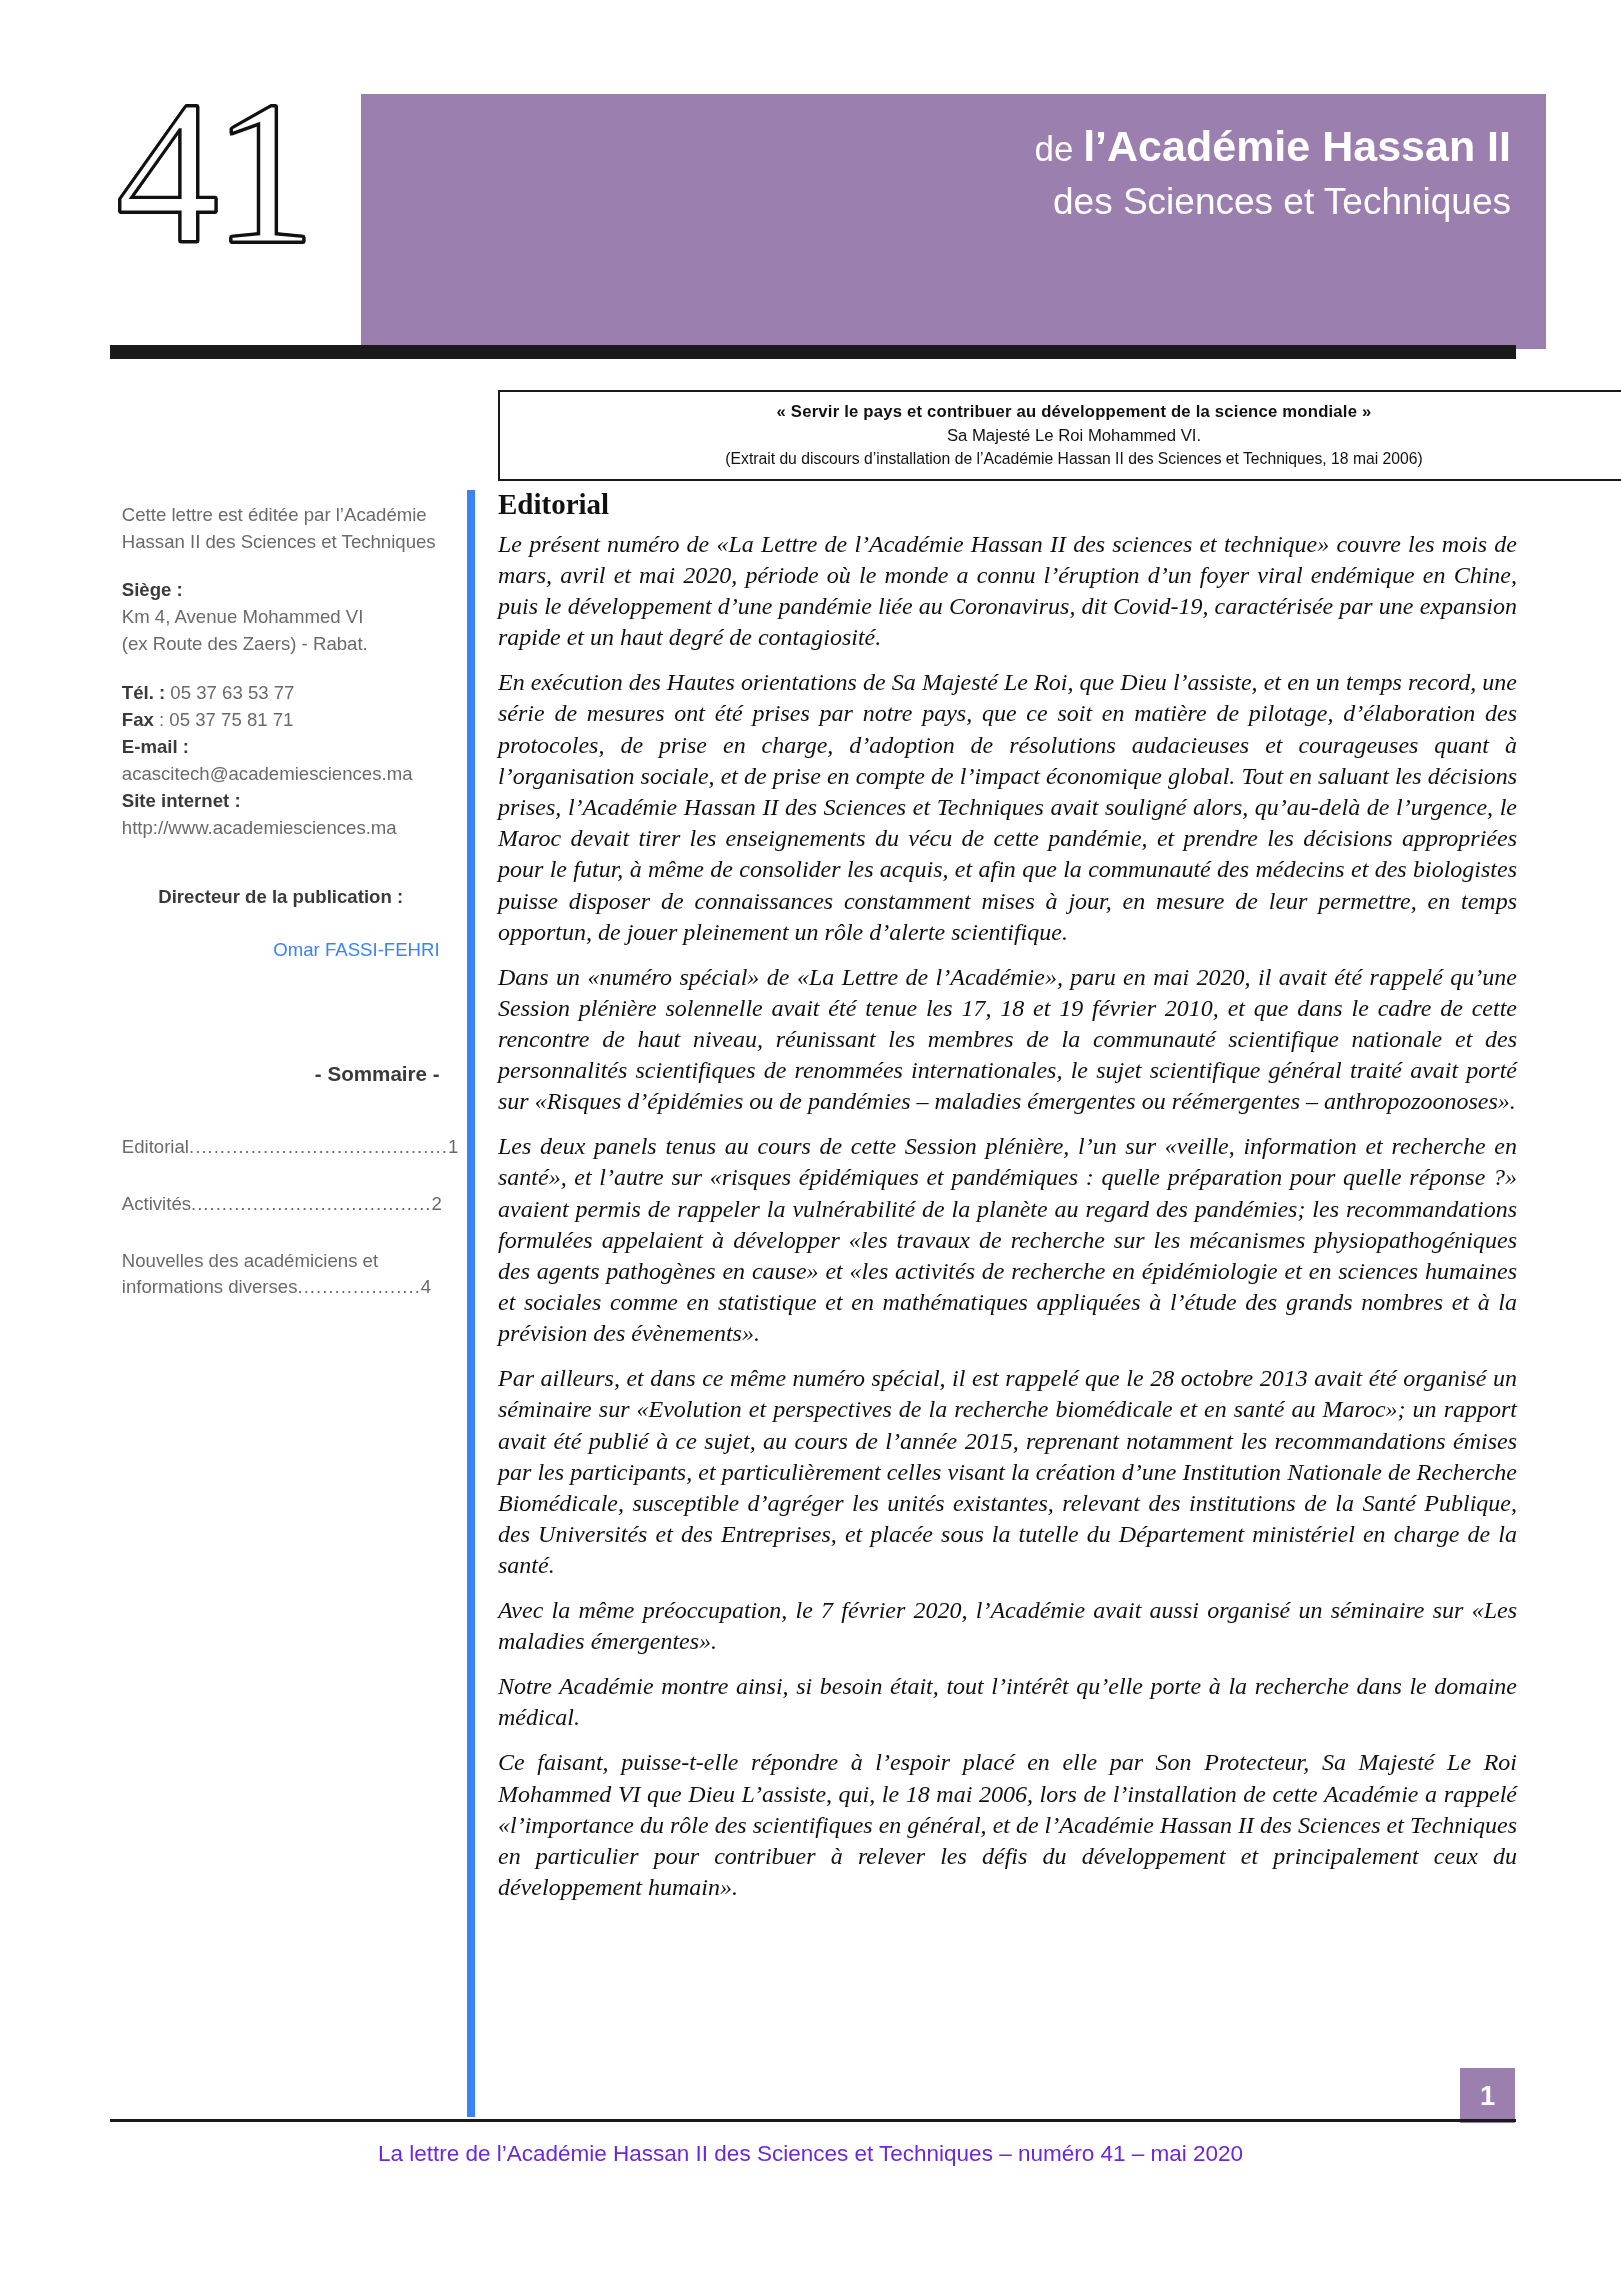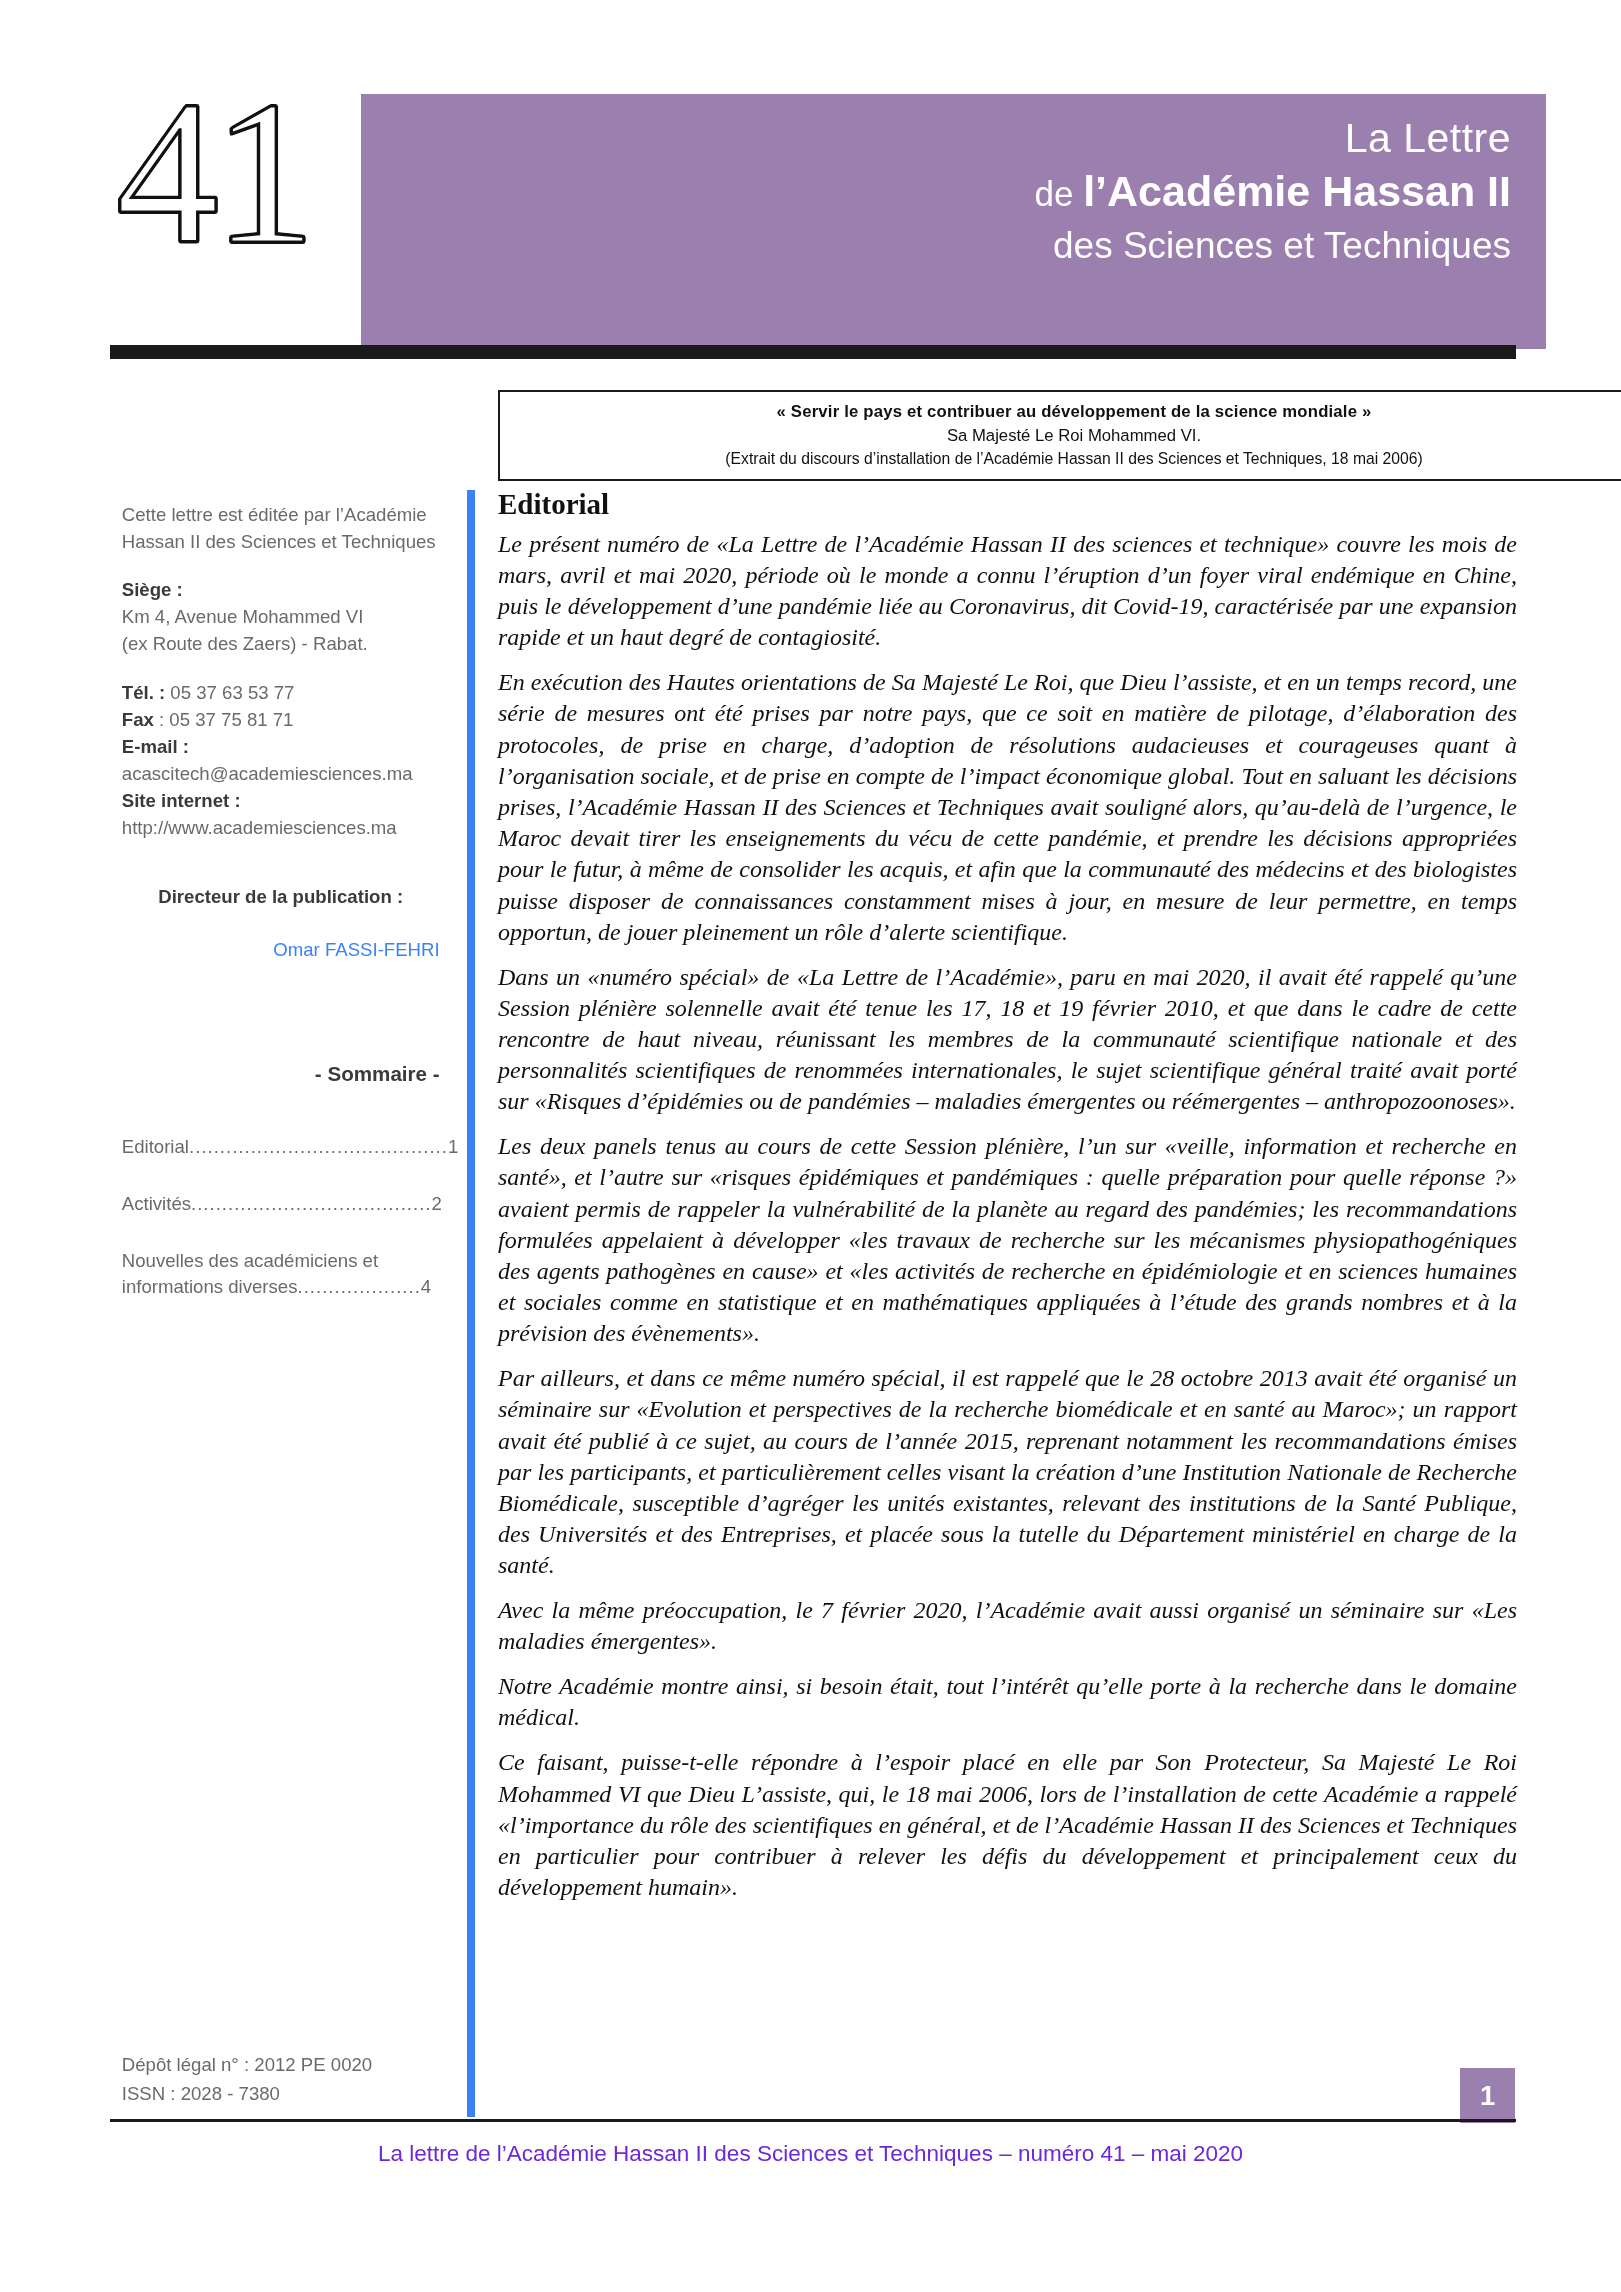--- a/index.html
+++ b/index.html
@@ -230,21 +230,20 @@
   }
 </style>
 </head>
 <body>
 
 <div class="page">
 
   <div class="masthead">
     <div class="mast-band">
       <div class="mast-band-inner">
-        <div class="mast-l1">La Lettre</div>
         <div class="mast-l2"><span class="small">de </span><span>l’Académie Hassan II</span></div>
         <div class="mast-l3">des Sciences et Techniques</div>
       </div>
     </div>
     <div class="issue-number">41</div>
   </div>
   <div class="mast-rule"></div>
 
   <div class="quote-box">
     <div class="quote-l1">« Servir le pays et contribuer au développement de la science mondiale »</div>
@@ -280,24 +279,20 @@
         <span>Editorial</span><span class="toc-dots">..........................................</span><span>1</span>
       </div>
       <div class="toc-row">
         <span>Activités</span><span class="toc-dots">.......................................</span><span>2</span>
       </div>
       <div class="toc-row">
         <span>Nouvelles des académiciens et informations diverses</span><span class="toc-dots">....................</span><span>4</span>
       </div>
     </div>
 
-    <div class="sb-footer">
-      <div>Dépôt légal n° : 2012 PE 0020</div>
-      <div>ISSN : 2028 - 7380</div>
-    </div>
   </div>
 
   <div class="main">
     <div class="editorial-title">Editorial</div>
     <p class="para">Le présent numéro de «La Lettre de l’Académie Hassan II des sciences et technique» couvre les mois de mars, avril et mai 2020, période où le monde a connu l’éruption d’un foyer viral endémique en Chine, puis le développement d’une pandémie liée au Coronavirus, dit Covid-19, caractérisée par une expansion rapide et un haut degré de contagiosité.</p>
     <p class="para">En exécution des Hautes orientations de Sa Majesté Le Roi, que Dieu l’assiste, et en un temps record, une série de mesures ont été prises par notre pays, que ce soit en matière de pilotage, d’élaboration des protocoles, de prise en charge, d’adoption de résolutions audacieuses et courageuses quant à l’organisation sociale, et de prise en compte de l’impact économique global. Tout en saluant les décisions prises, l’Académie Hassan II des Sciences et Techniques avait souligné alors, qu’au-delà de l’urgence, le Maroc devait tirer les enseignements du vécu de cette pandémie, et prendre les décisions appropriées pour le futur, à même de consolider les acquis, et afin que la communauté des médecins et des biologistes puisse disposer de connaissances constamment mises à jour, en mesure de leur permettre, en temps opportun, de jouer pleinement un rôle d’alerte scientifique.</p>
     <p class="para">Dans un «numéro spécial» de «La Lettre de l’Académie», paru en mai 2020, il avait été rappelé qu’une Session plénière solennelle avait été tenue les 17, 18 et 19 février 2010, et que dans le cadre de cette rencontre de haut niveau, réunissant les membres de la communauté scientifique nationale et des personnalités scientifiques de renommées internationales, le sujet scientifique général traité avait porté sur «Risques d’épidémies ou de pandémies – maladies émergentes ou réémergentes – anthropozoonoses».</p>
     <p class="para">Les deux panels tenus au cours de cette Session plénière, l’un sur «veille, information et recherche en santé», et l’autre sur «risques épidémiques et pandémiques : quelle préparation pour quelle réponse ?» avaient permis de rappeler la vulnérabilité de la planète au regard des pandémies; les recommandations formulées appelaient à développer «les travaux de recherche sur les mécanismes physiopathogéniques des agents pathogènes en cause» et «les activités de recherche en épidémiologie et en sciences humaines et sociales comme en statistique et en mathématiques appliquées à l’étude des grands nombres et à la prévision des évènements».</p>
     <p class="para">Par ailleurs, et dans ce même numéro spécial, il est rappelé que le 28 octobre 2013 avait été organisé un séminaire sur «Evolution et perspectives de la recherche biomédicale et en santé au Maroc»; un rapport avait été publié à ce sujet, au cours de l’année 2015, reprenant notamment les recommandations émises par les participants, et particulièrement celles visant la création d’une Institution Nationale de Recherche Biomédicale, susceptible d’agréger les unités existantes, relevant des institutions de la Santé Publique, des Universités et des Entreprises, et placée sous la tutelle du Département ministériel en charge de la santé.</p>
     <p class="para">Avec la même préoccupation, le 7 février 2020, l’Académie avait aussi organisé un séminaire sur «Les maladies émergentes».</p>

